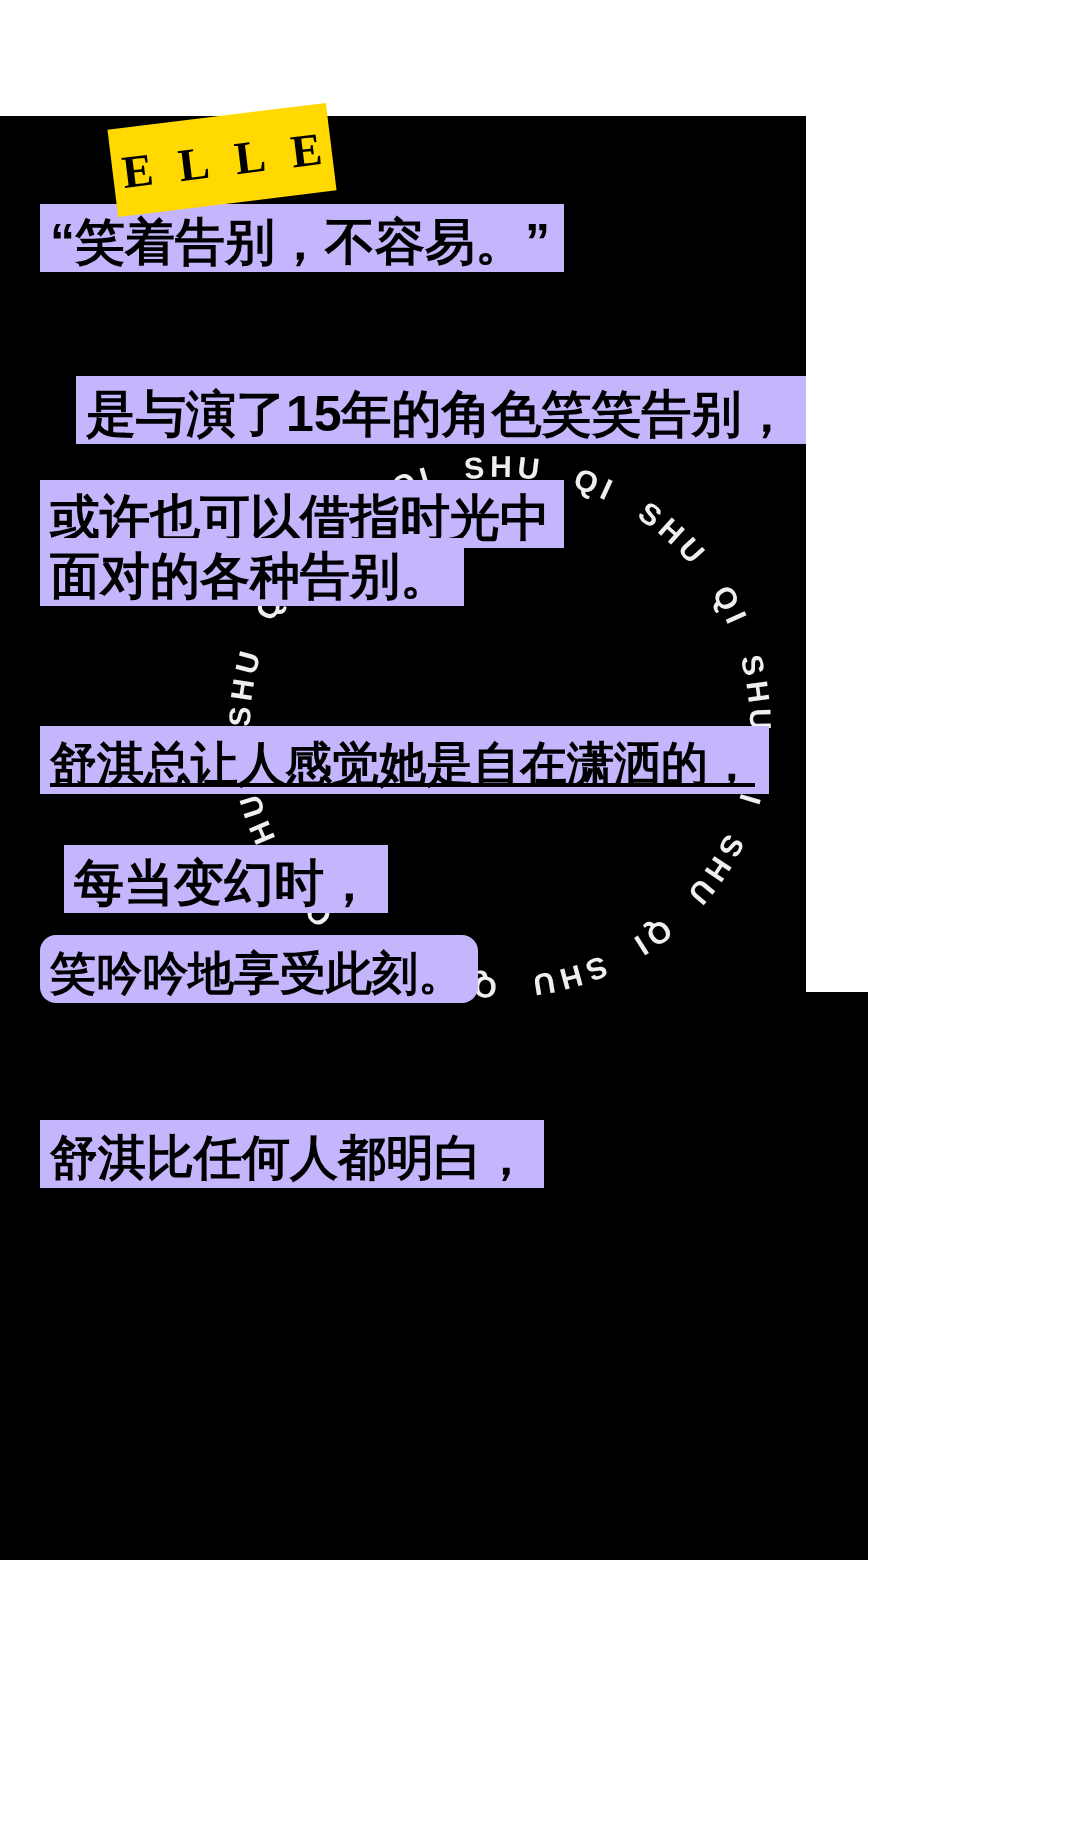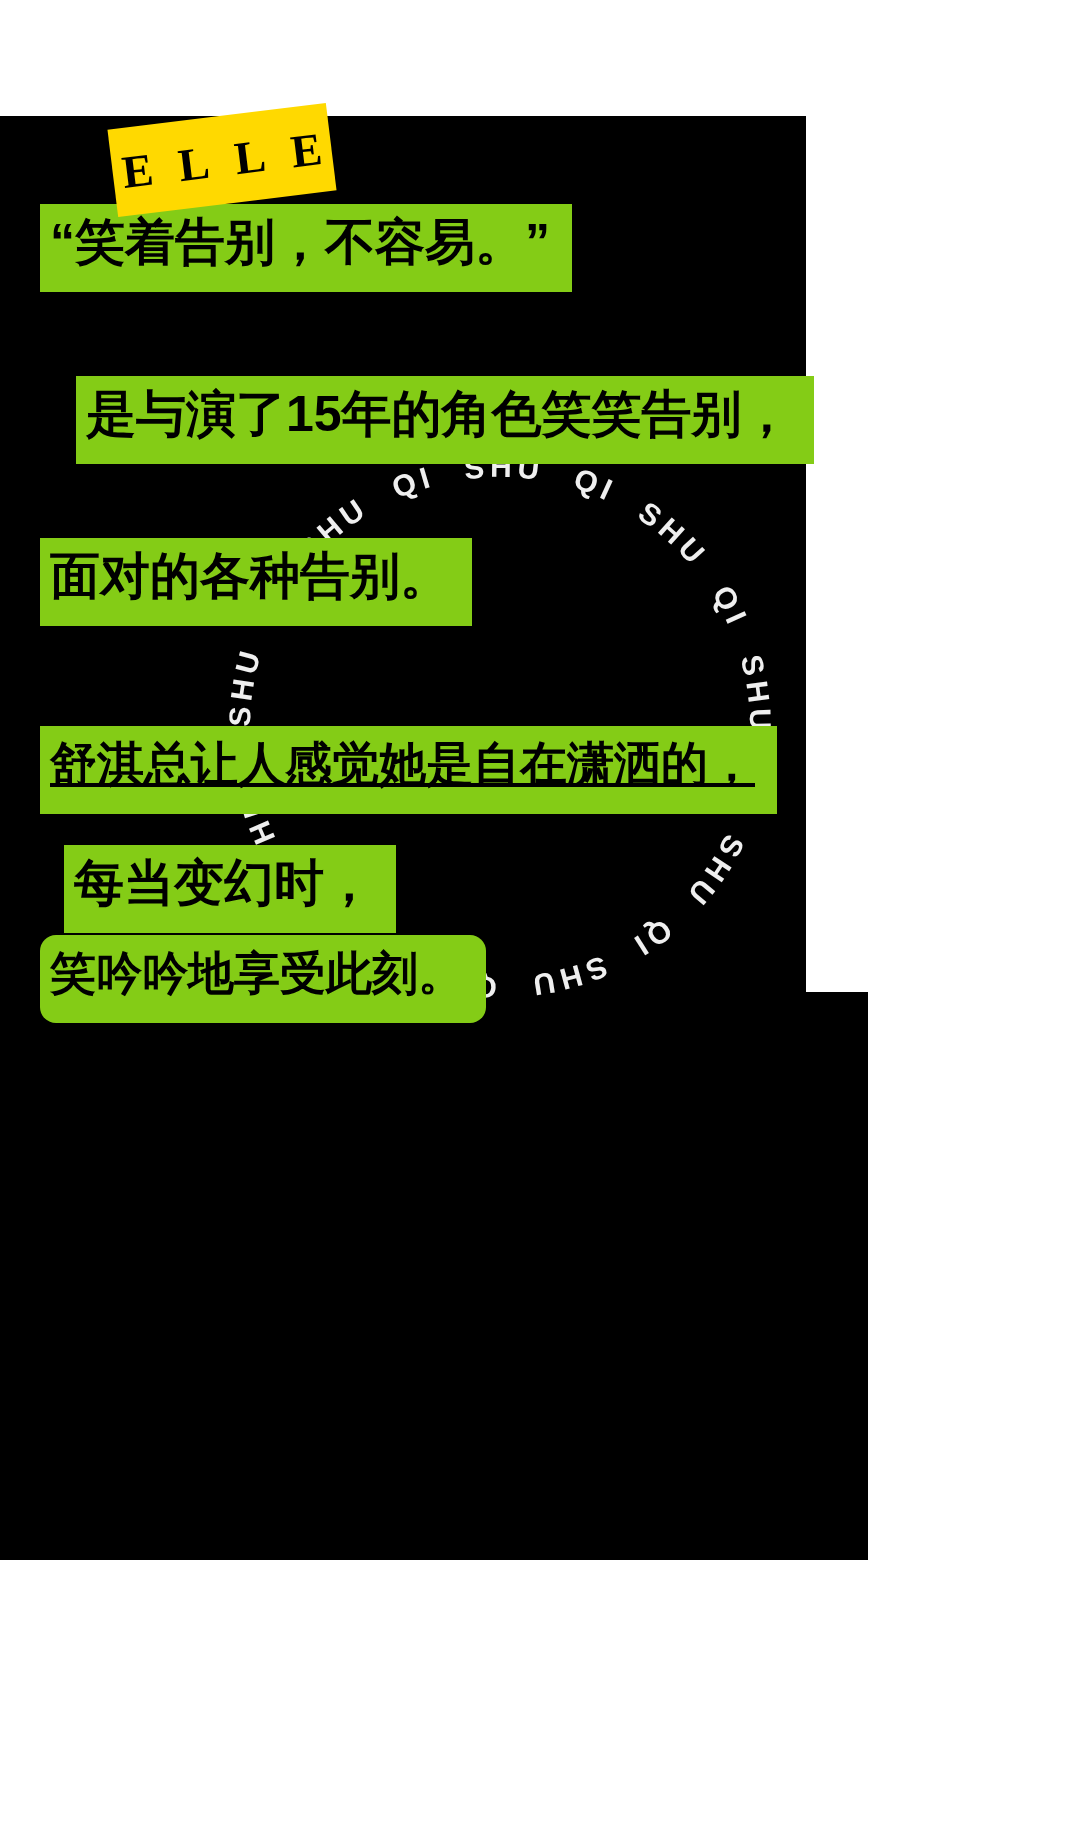--- a/index.html
+++ b/index.html
@@ -49,25 +49,25 @@
     font-size: 46px;
     color: #000000;
     letter-spacing: 26px;
     padding-left: 26px; 
     white-space: nowrap;
   }
 
   
   .bar {
     position: absolute;
-    background: #84cc16;
+    background: #c4b5fd;
     color: #000000;
-    height: 88px;
+    height: 68px;
     line-height: 76px;
-    padding: 0 22px 0 10px;
+    padding: 0 14px 0 10px;
     font-weight: bold;
     font-size: 50px;
     white-space: nowrap;
     z-index: 3;
     letter-spacing: 0px;
   }
 
   .l1  { left: 40px; top: 204px;  }
   .l2  { left: 40px; top: 298px;  }
   .l3  { left: 76px; top: 376px;  }
@@ -96,20 +96,22 @@
       <textPath href="#ringPath">SHU QI SHU QI SHU QI SHU QI SHU QI SHU QI SHU QI SHU QI SHU QI SHU QI SHU QI SHU QI</textPath>
     </text>
   </svg>
 
   <div class="logo">
     <span>ELLE</span>
   </div>
 
   <div class="bar l1">“笑着告别，不容易。”</div>
   <div class="bar l3">是与演了15年的角色笑笑告别，</div>
+  <div class="bar l4">或许也可以借指时光中</div>
   <div class="bar l5">面对的各种告别。</div>
 
   <div class="bar l6">舒淇总让人感觉她是自在潇洒的，</div>
   <div class="bar l7">每当变幻时，</div>
   <div class="bar l8">笑吟吟地享受此刻。</div>
 
+  <div class="bar l9">舒淇比任何人都明白，</div>
 
 </div>
 
 </body></html>

